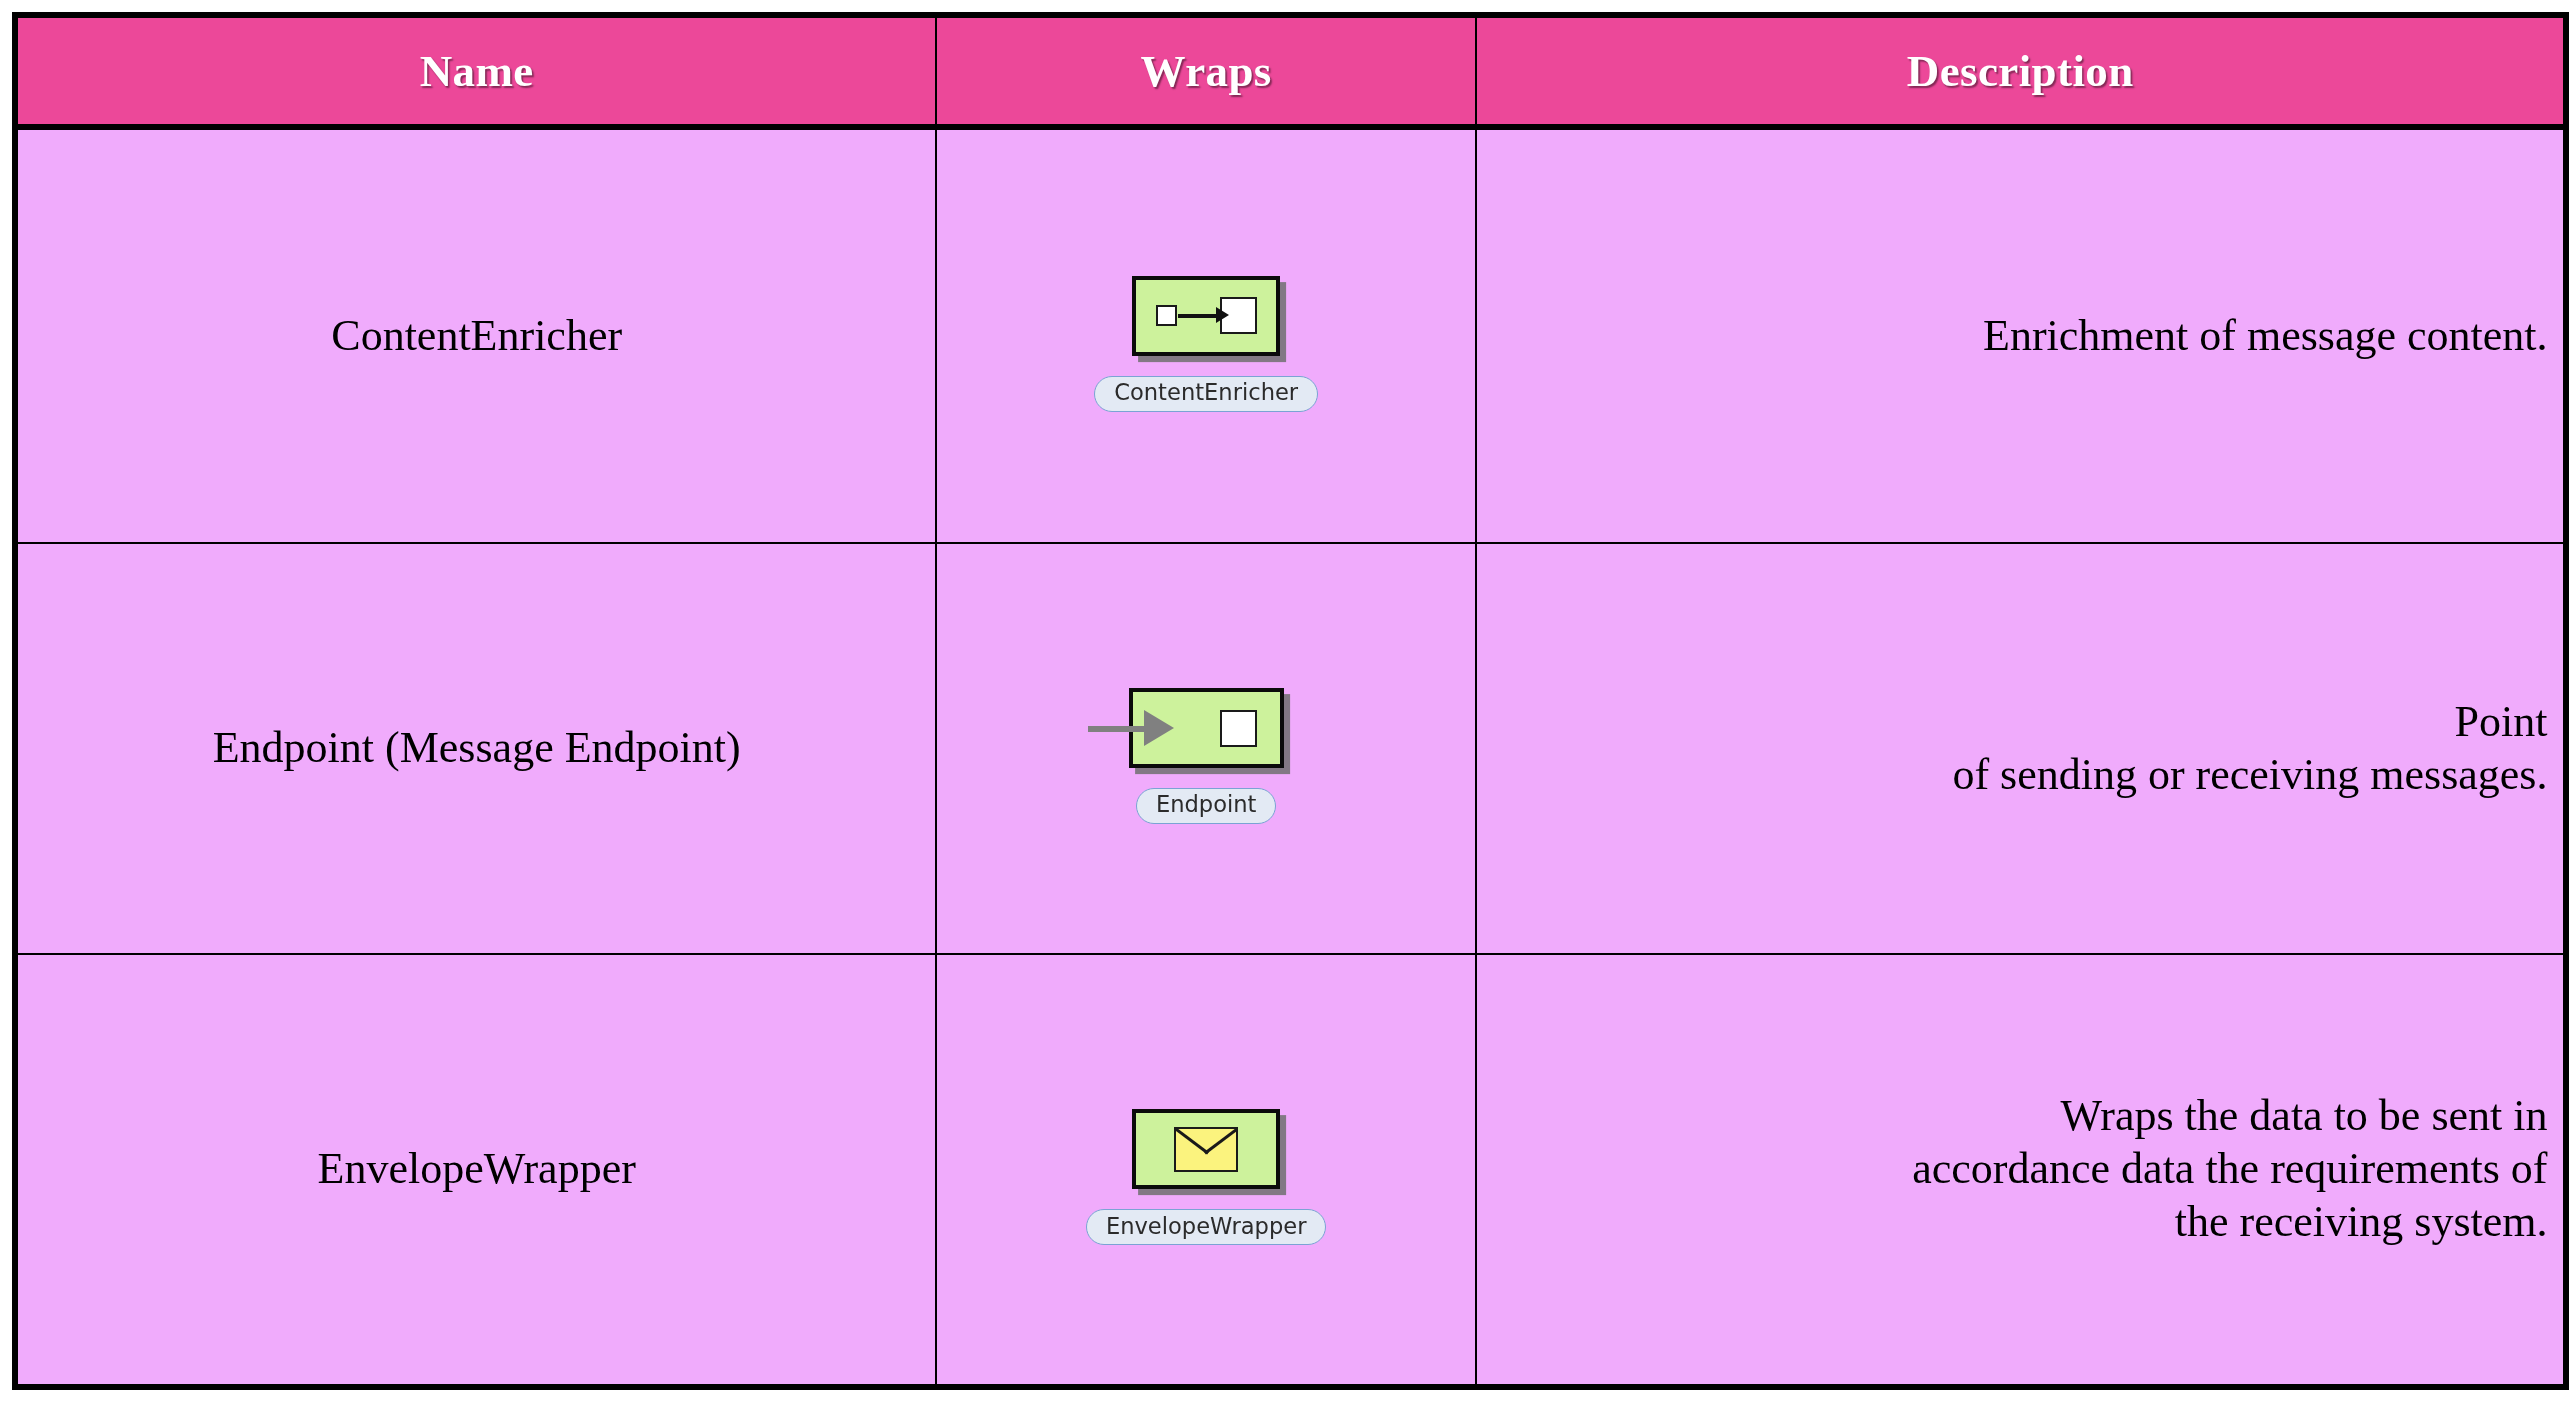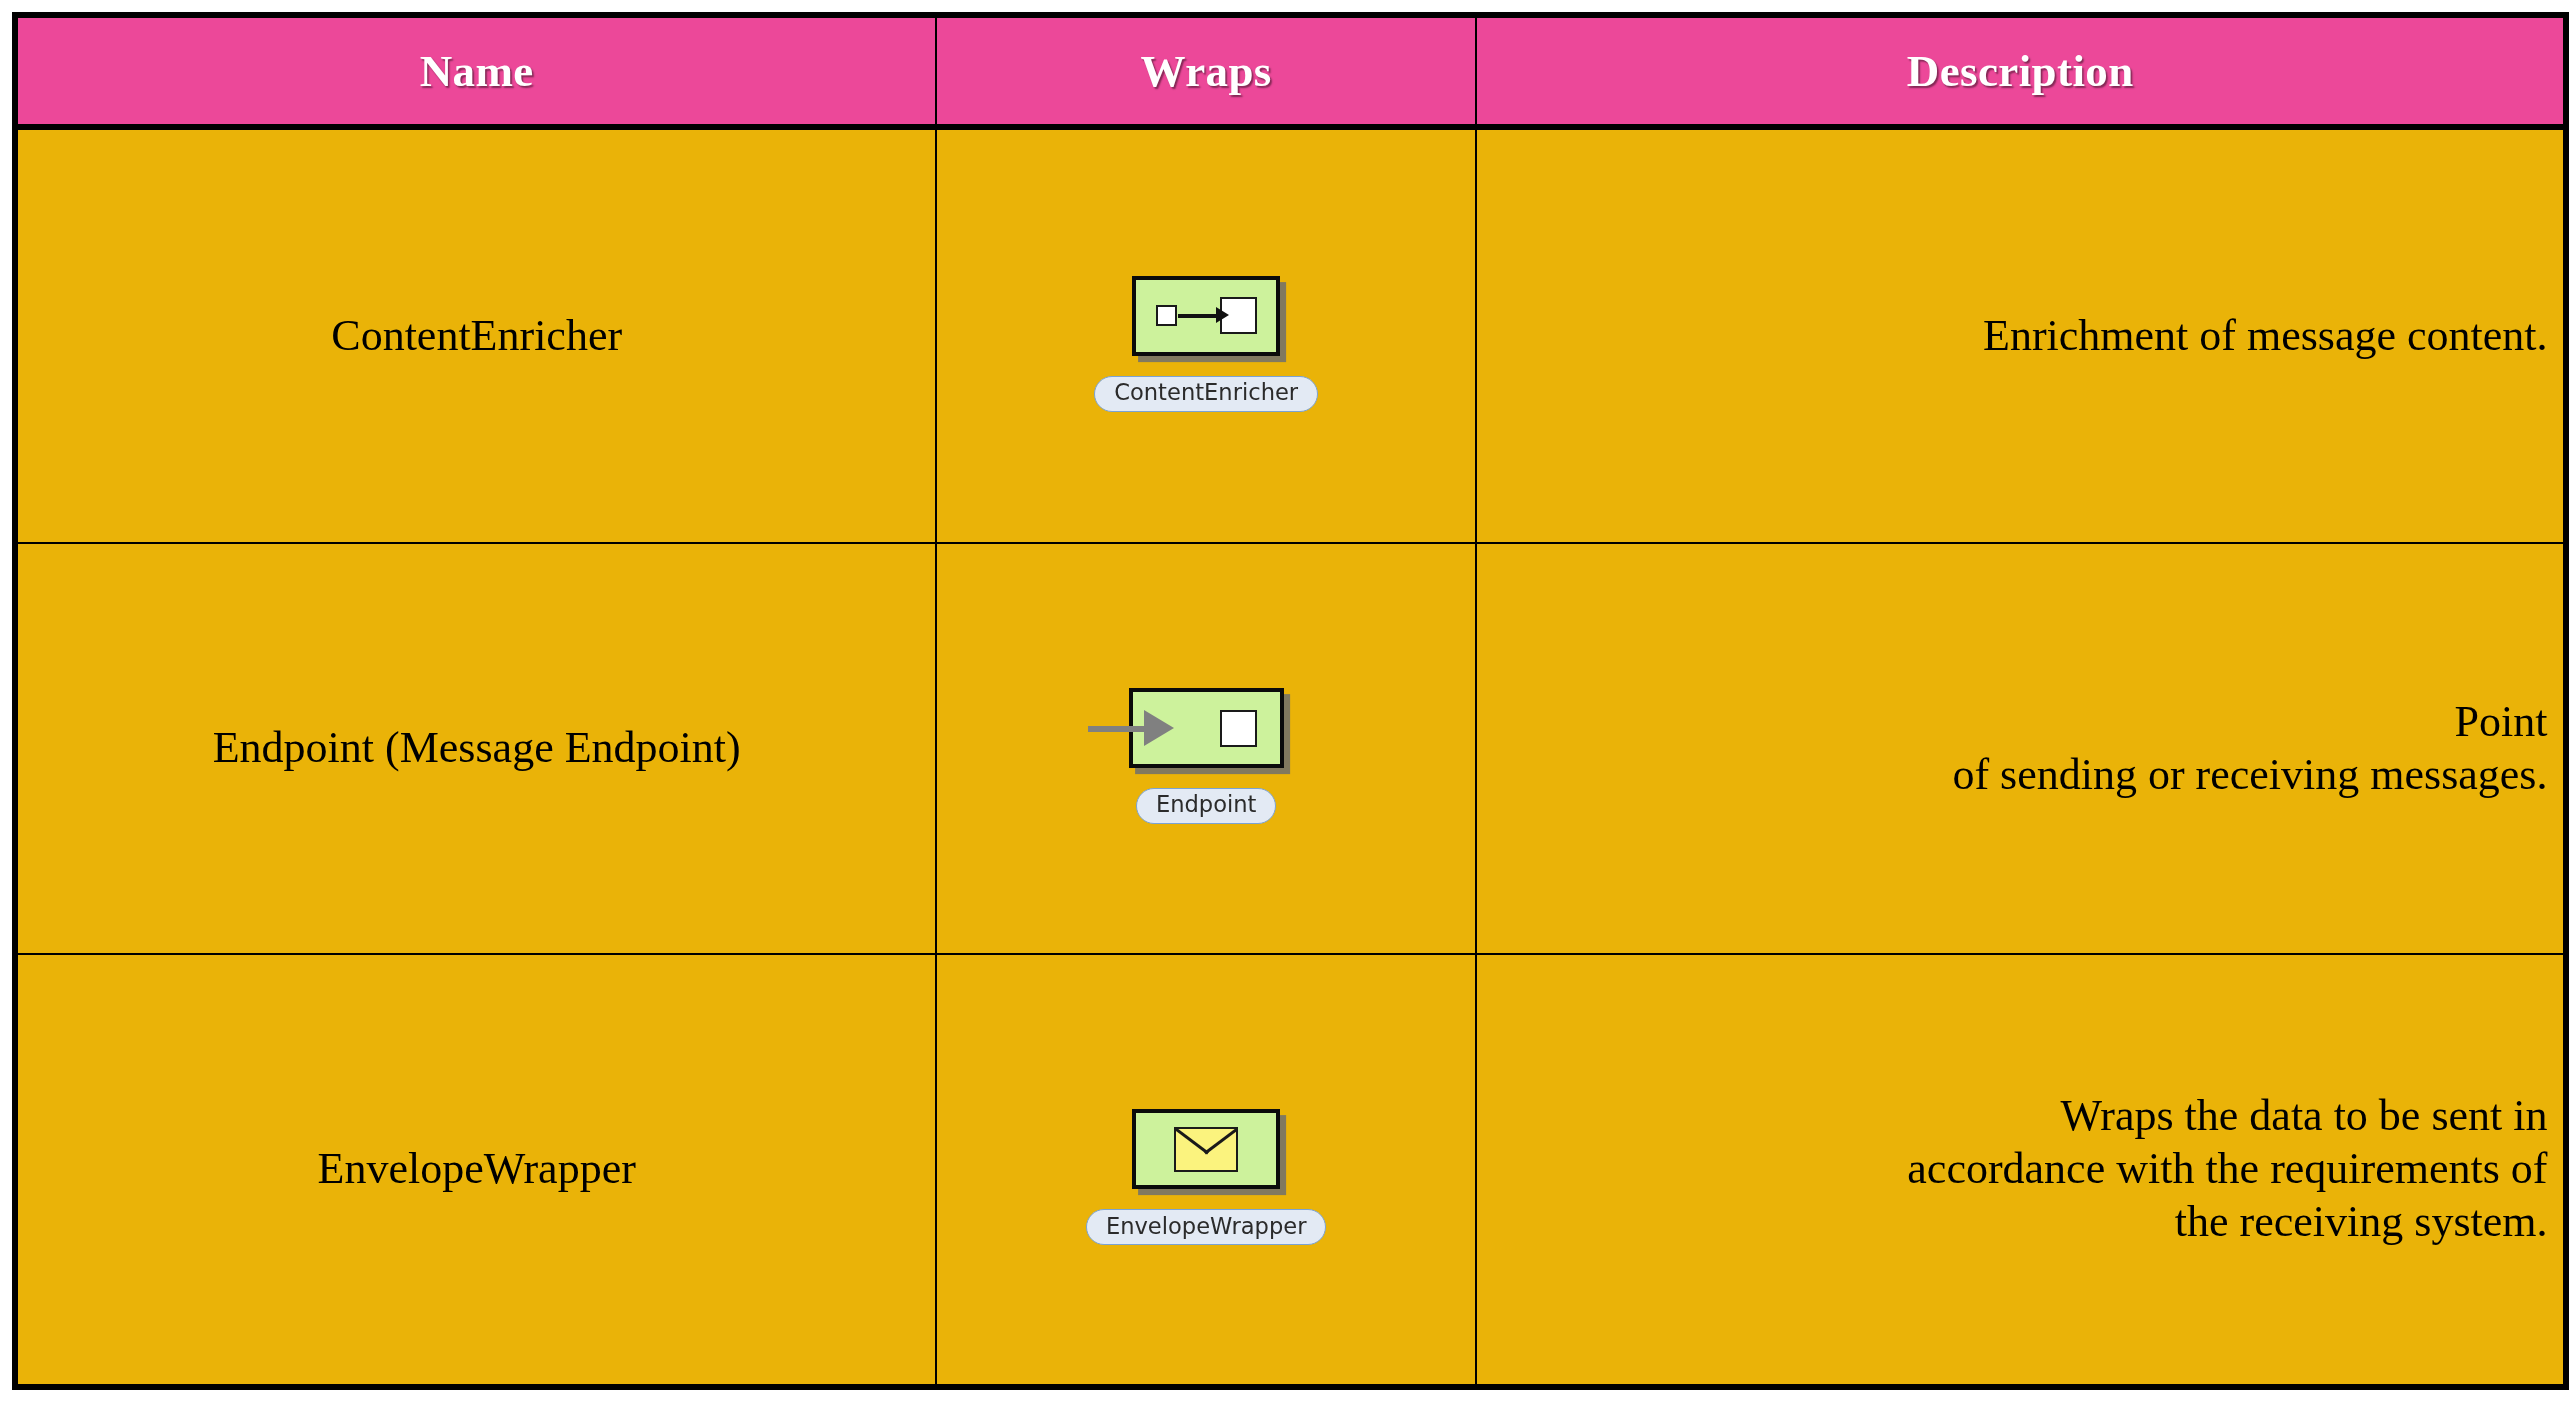--- a/index.html
+++ b/index.html
@@ -55,21 +55,21 @@
     text-shadow: 1.7px 1.7px 1.7px rgba(0,0,0,0.45);
   }
   thead th.first { border-left: 6.1px solid #000000; }
   thead th.last  { border-right: 6.1px solid #000000; }
 
   
   tbody td {
     border: 2.6px solid #000000;
     padding: 0;
     vertical-align: middle;
-    background: #eab308;
+    background: #f0abfc;
   }
   tbody td.cell-name,
   tbody td.cell-desc {
     text-align: center;
     font-size: 44px;
     color: #000000;
     line-height: 1.20;
     padding: 5.2px 15.7px;
   }
   tbody td.cell-name { border-left: 6.1px solid #000000; }
@@ -330,21 +330,21 @@
             <div class="icon-stage">
               <div class="icon-box">
                 <div class="envelope"></div>
               </div>
             </div>
             <span class="icon-pill">EnvelopeWrapper</span>
           </div>
         </td>
         <td class="cell-desc">
           <span class="desc-line">Wraps the data to be sent in</span>
-          <span class="desc-line">accordance with the requirements of</span>
+          <span class="desc-line">accordance data the requirements of</span>
           <span class="desc-line">the receiving system.</span>
         </td>
       </tr>
 
 
     </tbody>
   </table>
 
 </div>
 

